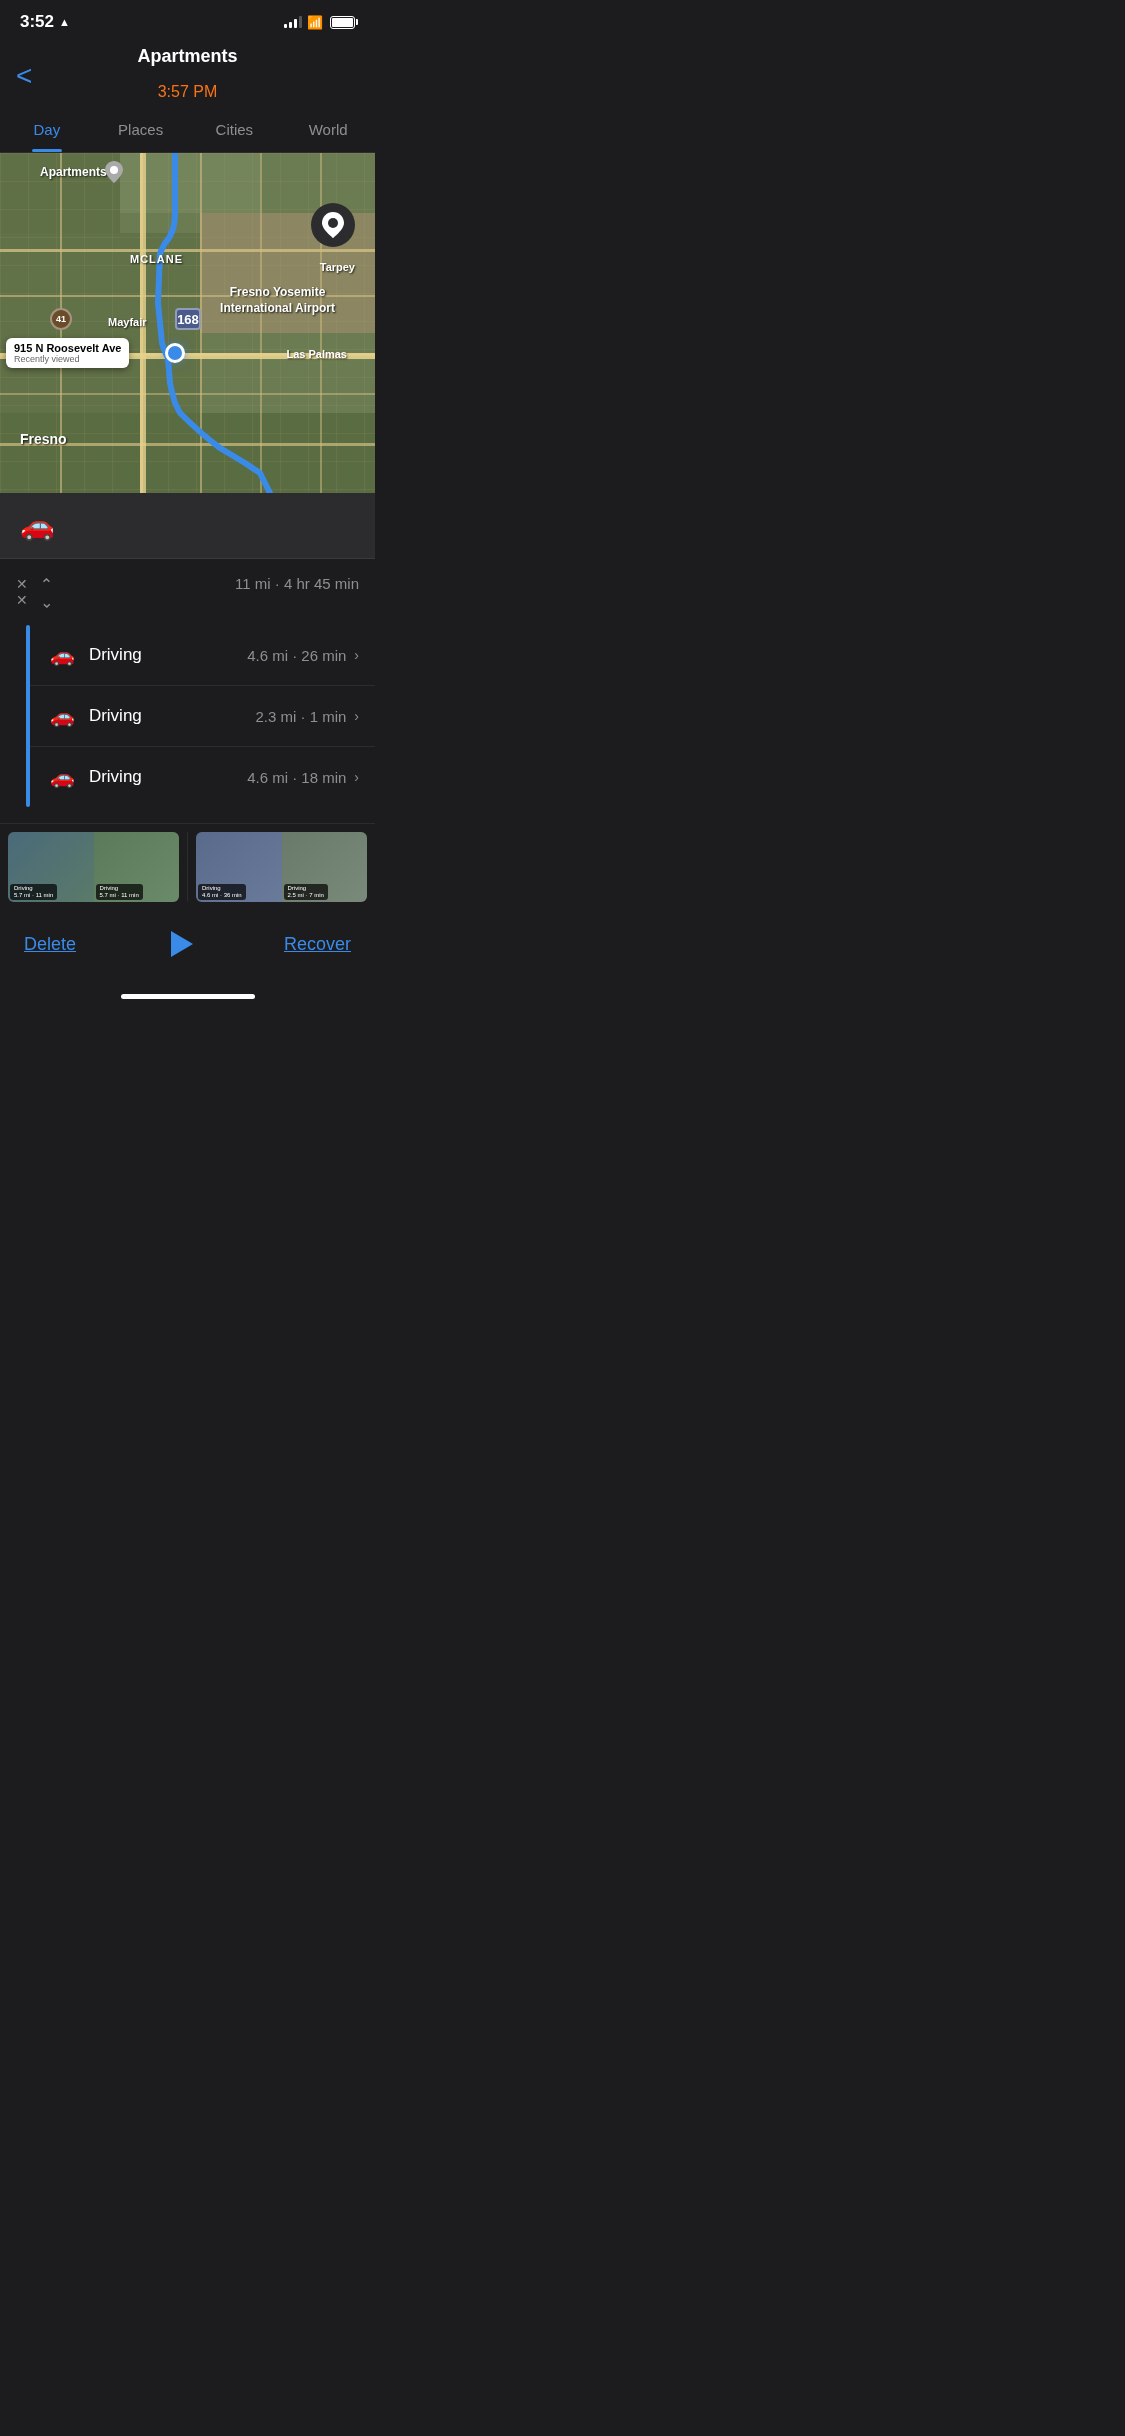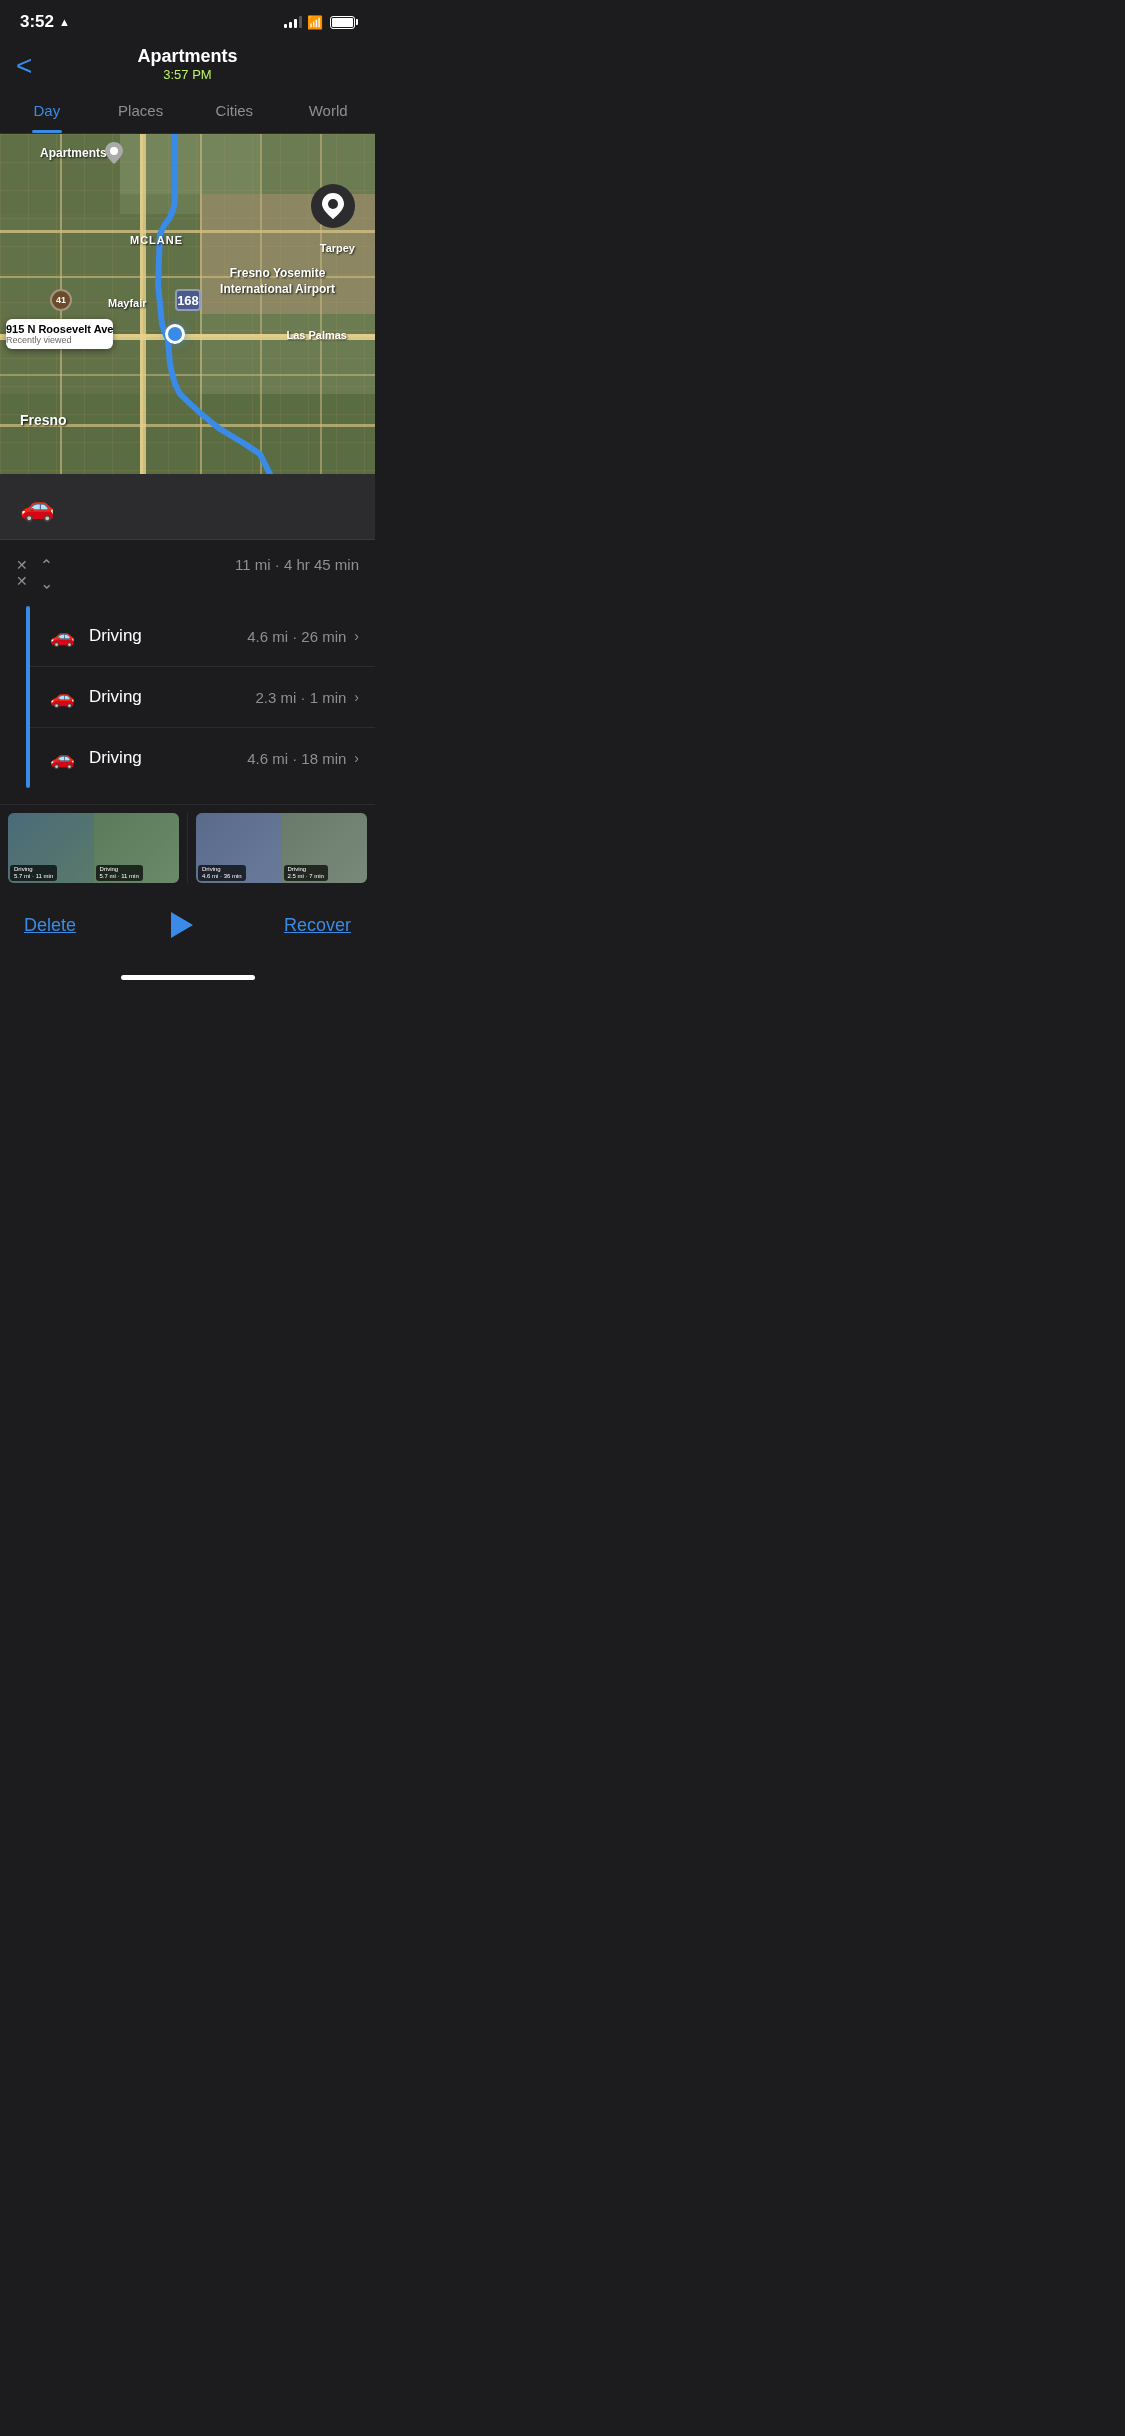--- a/index.html
+++ b/index.html
@@ -88,23 +88,23 @@
       font-size: 28px;
       font-weight: 300;
       cursor: pointer;
     }
     .header-title {
       font-size: 18px;
       font-weight: 600;
       color: #fff;
     }
     .header-subtitle {
-      font-size: 13px;
-      color: #bef264;
-      margin-top: 0;
+      font-size: 16px;
+      color: #f97316;
+      margin-top: 16px;
     }
 
     
     .tabs {
       display: flex;
       background: #1c1c1e;
       padding: 0 0 8px;
       border-bottom: 1px solid #2c2c2e;
     }
     .tab {
@@ -187,21 +187,21 @@
       font-weight: 600;
       text-shadow: 1px 1px 2px rgba(0,0,0,0.8);
       white-space: nowrap;
     }
 
     
     .map-location-label {
       position: absolute;
       background: #fff;
       border-radius: 6px;
-      padding: 4px 0;
+      padding: 4px 8px;
       font-size: 10px;
       color: #000;
       font-weight: 500;
       box-shadow: 0 2px 6px rgba(0,0,0,0.4);
       left: 6px;
       top: 185px;
     }
     .map-location-label .label-main {
       font-weight: 600;
       font-size: 11px;

